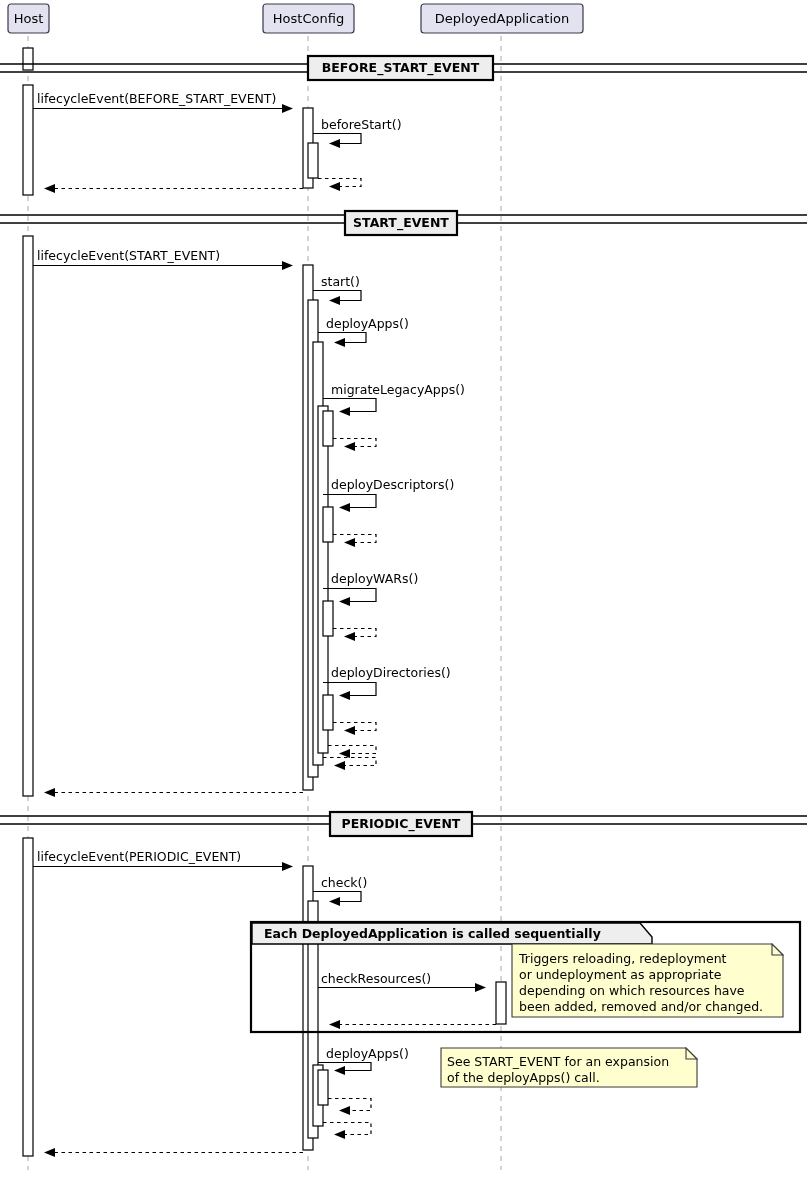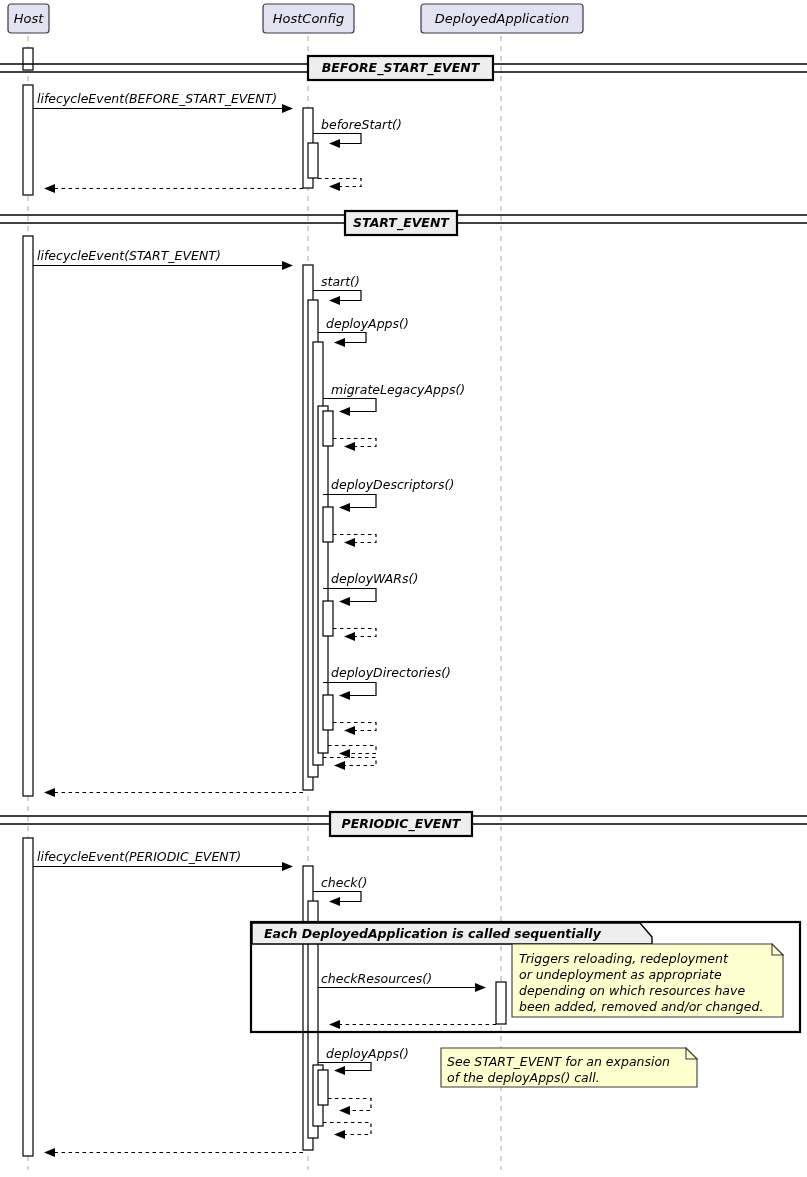--- a/index.html
+++ b/index.html
@@ -10,21 +10,20 @@
   }
   body {
     font-family: "DejaVu Sans", "Liberation Sans", sans-serif;
   }
   #diagram-root {
     position: relative;
     width: 807px;
     height: 1177px;
     background: #FFFFFF;
     overflow: hidden;
-    font-style: italic;
   }
   svg#seq-svg {
     position: absolute;
     left: 0;
     top: 0;
     width: 807px;
     height: 1177px;
     display: block;
   }
   .participant-box {

